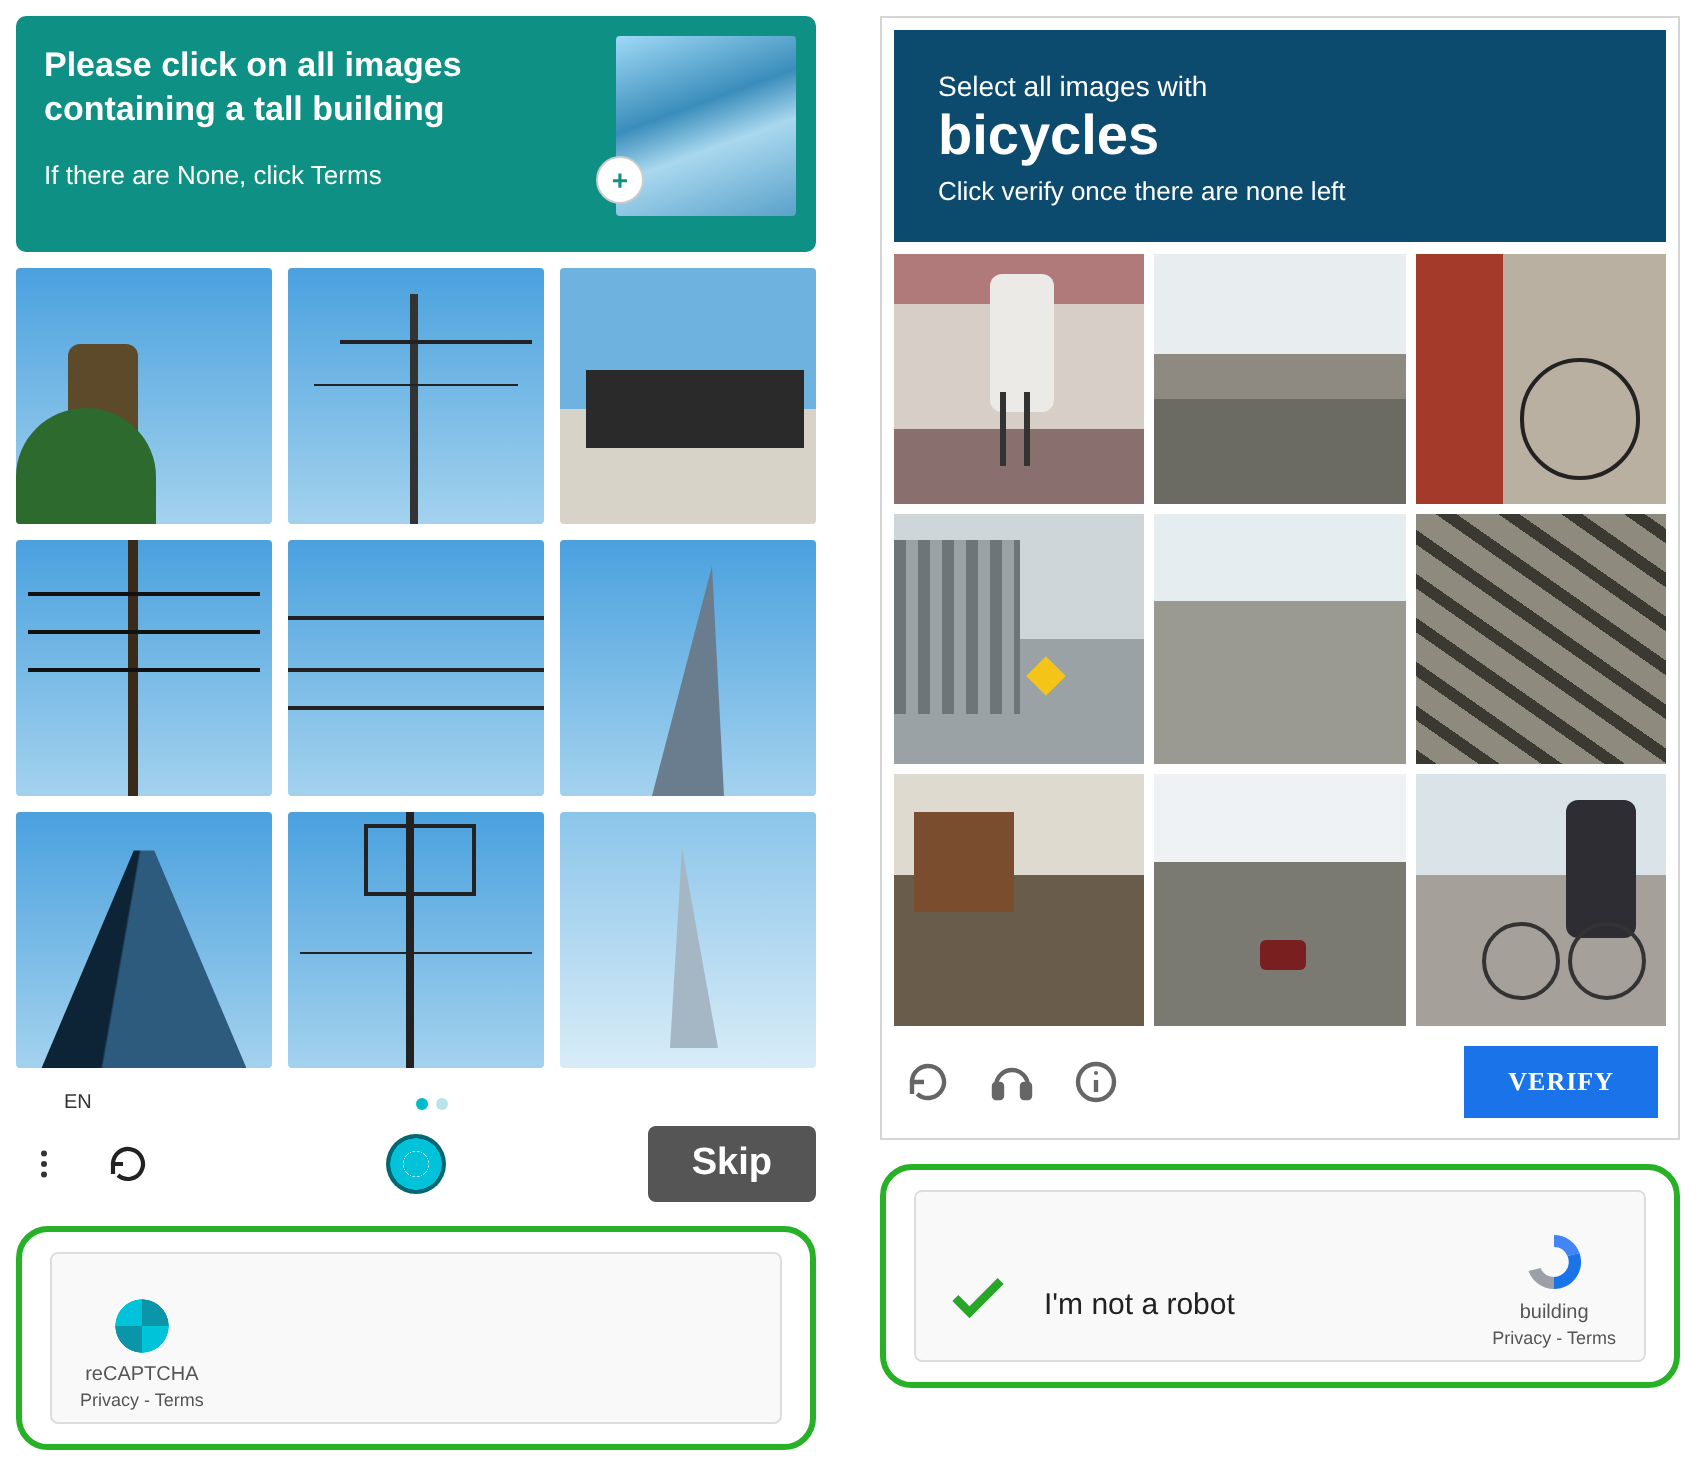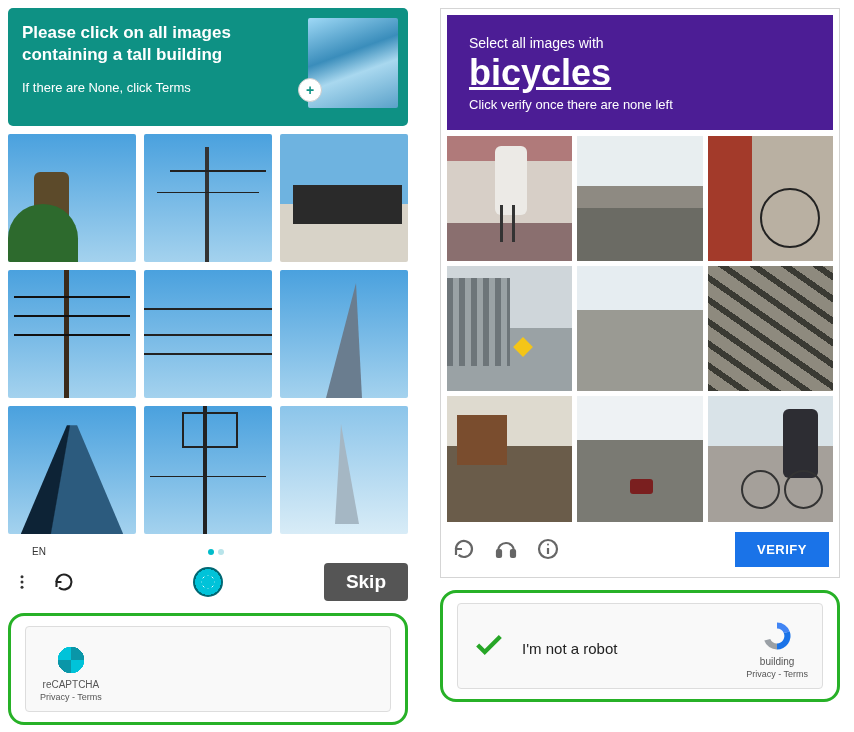--- a/index.html
+++ b/index.html
@@ -56,37 +56,37 @@
     .page-dot { width:6px; height:6px; border-radius:50%; background:#b8e4ea; }
     .page-dot.active { background:#00bcca; }
     .ctrl-row { display:flex; align-items:center; justify-content:space-between; margin-top:4px; position:relative; }
     .icon-btn { width:28px; height:28px; display:flex;align-items:center;justify-content:center; cursor:pointer; color:#333; }
     .h-logo-small { width:30px;height:30px;border-radius:50%; background:radial-gradient(circle,#fff 30%,#00c3d9 31%,#00c3d9 60%,#006874 61%); position:relative;}
     .h-logo-small::after{content:"";position:absolute;inset:4px;border-radius:50%;background:radial-gradient(circle,#00c3d9 40%, transparent 41%);}
     .skip-btn { background:#555; color:#fff; border:none; border-radius:4px; padding:8px 22px; font-weight:bold; font-size:19px; cursor:pointer; }
 
     
     .r-frame { border:1px solid #d5d5d5; padding:6px; background:#fff; }
-    .r-header { background:#4c1d95; color:#fff; padding:20px 22px 18px; margin-bottom:6px; }
+    .r-header { background:#0c4a6e; color:#fff; padding:20px 22px 18px; margin-bottom:6px; }
     .r-header .l1 { font-size:14px; }
-    .r-header .l2 { font-size:36px; font-weight:700; line-height:1.1; margin:2px 0 4px;text-decoration:underline; }
+    .r-header .l2 { font-size:28px; font-weight:700; line-height:1.1; margin:2px 0 4px; }
     .r-header .l3 { font-size:13px; }
     .r-grid { display:grid; grid-template-columns:repeat(3, 1fr); gap:5px; }
     .r-tile { aspect-ratio:1/1; cursor:pointer; overflow:hidden; }
     .r-p { width:100%; height:100%; }
     .r-controls { display:flex; align-items:center; justify-content:space-between; padding:8px 4px 4px; margin-top:2px; }
     .r-icons { display:flex; gap:16px; }
     .r-icon { width:26px;height:26px;display:flex;align-items:center;justify-content:center;color:#666;cursor:pointer; }
-    .verify-btn { background:#1a73e8; color:#fff; border:none; padding:10px 22px; font-weight:700; font-size:13px; letter-spacing:0.5px; cursor:pointer; }
+    .verify-btn { background:#1a73e8; color:#fff; border:none; padding:10px 22px; font-weight:700; font-size:13px; letter-spacing:0.5px; cursor:pointer;font-family:Liberation Serif, serif; }
 
     
     .widget-outline { border:3px solid #27b127; border-radius:16px; padding:10px 14px; margin-top:12px; }
     .widget {
       background:#f9f9f9; border:1px solid #ddd; border-radius:4px;
-      padding:12px 14px 6px; display:flex; align-items:center; justify-content:space-between; gap:12px;
+      padding:12px 14px 6px; display:flex; align-items:flex-end; justify-content:space-between; gap:12px;
       height: 66px;
     }
     .widget-left { display:flex; align-items:center; gap:16px; }
     .check { color:#27a627; font-size:30px; }
     .widget-text { font-size:14px; color:#222; }
     .widget-right { display:flex; flex-direction:column; align-items:center; gap:2px; }
     .brand { font-size:10px; color:#555; }
     .sublinks { font-size:9px; color:#555; }
     .sublinks span { cursor:pointer; }
     .hcap-logo { width:34px;height:34px;border-radius:6px;

